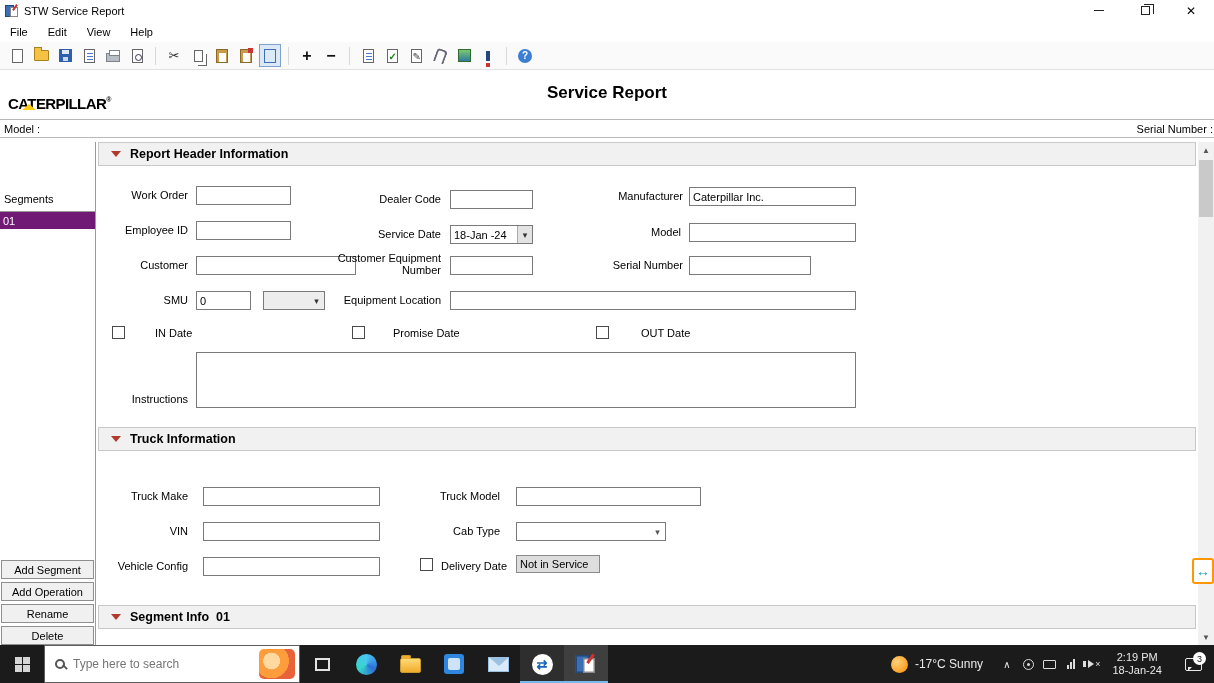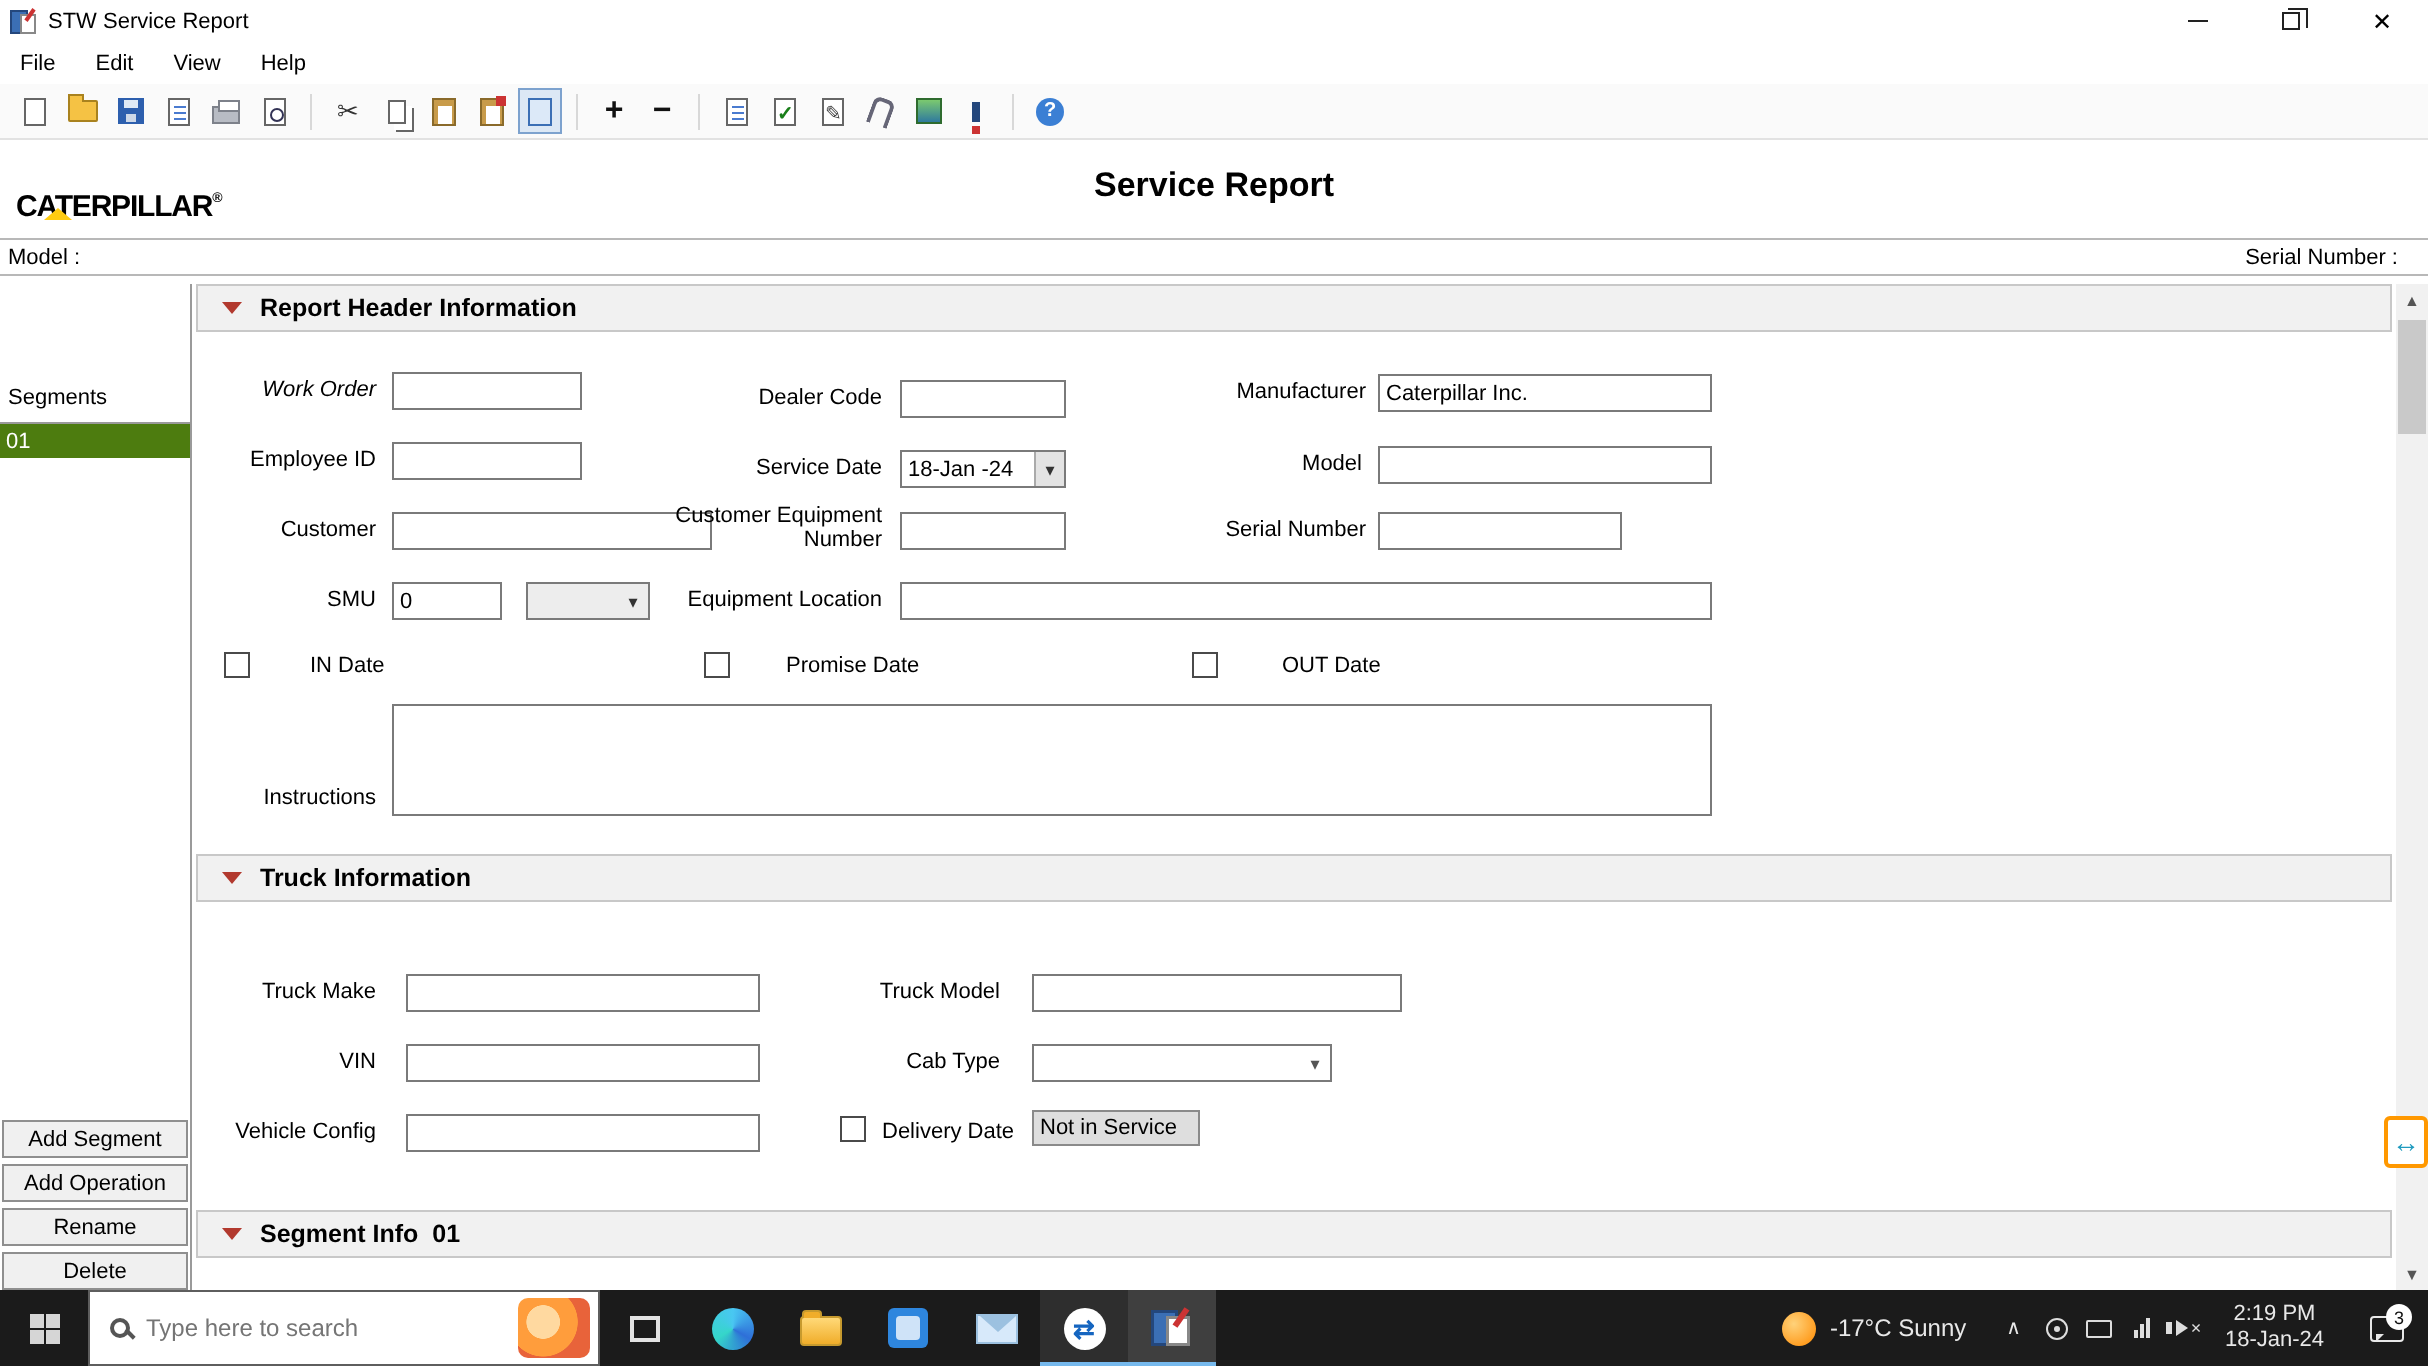--- a/index.html
+++ b/index.html
@@ -59,26 +59,26 @@
   
   .rpt-zone { position:absolute; top:70px; left:0; right:0; height:49px; background:#fff; }
   .rpt-title { position:absolute; top:13px; left:0; right:0; text-align:center; font-size:17px; font-weight:bold; }
   .cat-logo { position:absolute; left:8px; top:26px; font-size:15px; font-weight:bold; letter-spacing:-0.6px; line-height:1; }
   .cat-logo .reg { font-size:7px; vertical-align:top; }
   .cat-tri { position:absolute; left:14px; top:8px; width:0; height:0; border-left:7px solid transparent; border-right:7px solid transparent; border-bottom:6px solid #ffcc11; }
 
   .infobar { position:absolute; top:119px; left:0; right:0; height:19px; border-top:1px solid #b8b8b8; border-bottom:1px solid #b8b8b8; font-size:11px; }
   .infobar .l { position:absolute; left:4px; top:3px; }
   .infobar .c { position:absolute; left:0; right:0; top:3px; text-align:center; }
-  .infobar .r { position:absolute; right:15px; top:3px;padding-left:48px; }
+  .infobar .r { position:absolute; right:1px; top:3px;padding-left:48px; }
 
   
   .sidebar { position:absolute; left:0; top:142px; width:96px; height:503px; background:#fff; border-right:1px solid #9a9a9a; font-size:11px; }
   .sb-head { height:26px; border-bottom:1px solid #9a9a9a; display:flex; align-items:center; padding-left:4px;margin-top:44px; }
-  .sb-item { height:17px; background:#4d7c0f; color:#fff; display:flex; align-items:center; padding-left:3px; }
+  .sb-item { height:17px; background:#701a75; color:#fff; display:flex; align-items:center; padding-left:3px; }
   .side-btn { position:absolute; left:1px; width:93px; height:19px; background:#f0f0f0; border:1px solid #8f8f8f; font-size:11px; font-family:"Liberation Sans",sans-serif; display:flex; align-items:center; justify-content:center; cursor:default; }
 
   
   .form { position:absolute; left:96px; top:142px; width:1102px; height:503px; background:#fff; font-size:11px; overflow:hidden; }
   .sect { position:absolute; left:2px; width:1098px; height:24px; background:#f1f1f1; border:1px solid #c8c8c8; display:flex; align-items:center; }
   .sect .tri { width:0; height:0; border-left:5px solid transparent; border-right:5px solid transparent; border-top:6px solid #b2392e; margin:0 9px 0 12px; }
   .sect .stitle { font-weight:bold; font-size:12.5px; white-space:pre; }
   .lbl { position:absolute; text-align:right; font-size:11px; line-height:12px; }
   .lbl.la { text-align:left; }
   .tbox { position:absolute; height:19px; border:1px solid #7a7a7a; background:#fff; font:11px "Liberation Sans",sans-serif; padding:0 3px; }
@@ -259,21 +259,21 @@
     <button class="side-btn" style="top:484px;">Delete</button>
   </div>
 
   <div class="form">
 
     <div class="sect" style="top:0;">
       <div class="tri"></div>
       <div class="stitle">Report Header Information</div>
     </div>
 
-    <div class="lbl" style="left:0;top:47px;width:92px;font-style:italic;">Work Order</div>
+    <div class="lbl" style="left:0;top:47px;width:92px;">Work Order</div>
     <input class="tbox" style="left: 100px; top: 44px; width: 95px;" value="">
     <div class="lbl" style="left:245px;top:51px;width:100px;">Dealer Code</div>
     <input class="tbox" style="left: 354px; top: 48px; width: 83px;" value="">
     <div class="lbl" style="left:487px;top:48px;width:100px;">Manufacturer</div>
     <input class="tbox" style="left: 593px; top: 45px; width: 167px;" value="Caterpillar Inc.">
 
     <div class="lbl" style="left:0;top:82px;width:92px;">Employee ID</div>
     <input class="tbox" style="left: 100px; top: 79px; width: 95px;" value="">
     <div class="lbl" style="left:245px;top:86px;width:100px;">Service Date</div>
     <div class="combo" style="left:354px;top:83px;width:83px;">

